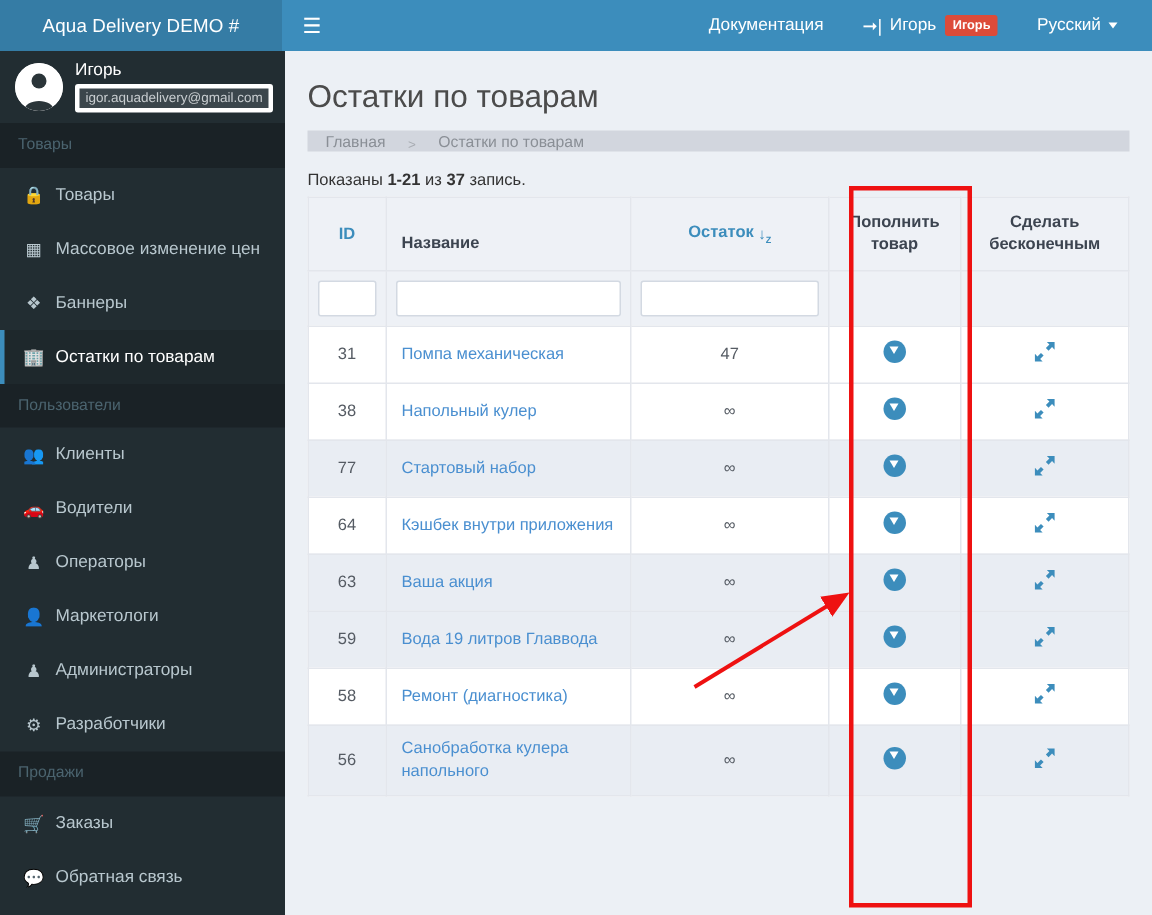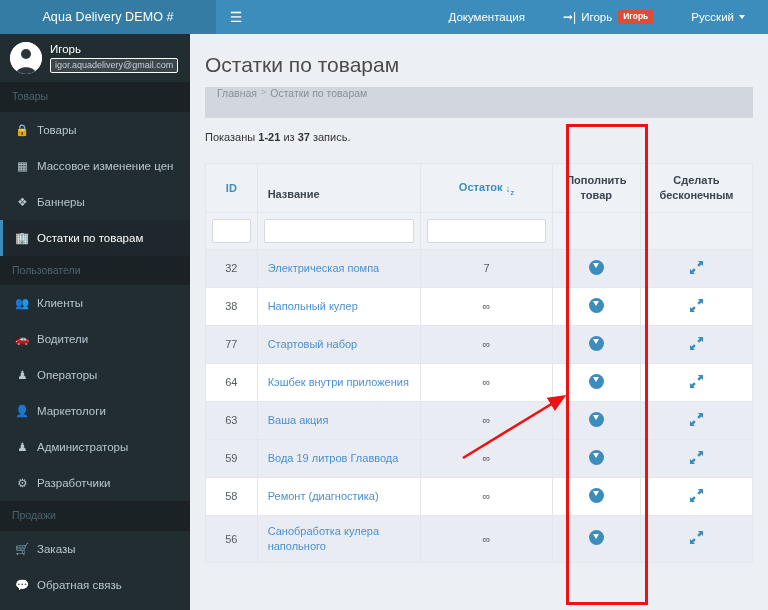--- a/index.html
+++ b/index.html
@@ -13,33 +13,33 @@
 
   
   .navbar {
     position: absolute; top: 0; left: 0;
     width: 768px; height: 34px;
     display: flex; align-items: stretch;
     background: #3c8dbc;
     z-index: 20;
   }
   .brand {
-    width: 216px; height: 34px;
+    width: 188px; height: 34px;
     background: #357ca5;
     display: flex; align-items: center; justify-content: center;
     color: #ffffff; font-size: 12.5px; letter-spacing: .1px;
     white-space: nowrap;
   }
   .nav-toggle {
     width: 40px; display: flex; align-items: center; justify-content: center;
     color: #ffffff; font-size: 14px;
   }
   .nav-spacer { flex: 1; }
   .nav-right {
-    display: flex; gap: 16px;
+    display: flex; gap: 4px;
     padding-right: 12px;
   }
   .nav-link {
     color: #ffffff; font-size: 11.5px; padding: 0 11px;
     display: flex; align-items: center; height: 34px; white-space: nowrap;
   }
   .logout-icon { margin-right: 5px; font-size: 12px; display:inline-block; }
   .badge-user {
     background: #dd4b39; color: #ffffff;
     font-size: 8.5px; font-weight: bold;
@@ -68,21 +68,21 @@
     width: 32px; height: 32px; border-radius: 50%;
     background: #ffffff; flex: none;
     display: flex; align-items: flex-end; justify-content: center;
     overflow: hidden;
   }
   .avatar svg { display: block; }
   .user-info { display: flex; flex-direction: column; gap: 2px; min-width: 0; }
   .user-name { color: #ffffff; font-size: 11.5px; line-height: 1.1; }
   .user-email {
     font-size: 9px; color: #c8cdd0;
-    background: #3b464c; border: 1px solid #ffffff;
+    background: #3b464c; border: 3px solid #ffffff;
     border-radius: 2px; padding: 1px 4px; line-height: 1.25;
     white-space: nowrap;
   }
   .menu-header {
     background: #1a2226; color: #4b646f;
     font-size: 10.5px; padding: 9px 12px; line-height: 1.1;
   }
   .menu-item {
     display: flex; align-items: center; gap: 7px;
     height: 36px; padding: 0 12px;
@@ -106,29 +106,29 @@
     width: 578px; height: 576px;
     background: #ecf0f5;
     padding: 10px 15px 0 15px;
     overflow: hidden;
   }
   .page-title {
     font-size: 21px; color: #4b4b4b; font-weight: normal;
     margin: 8px 0 10px 0; line-height: 1.2;
   }
   .breadcrumb {
-    background: #d2d6de; height: 31px;
-    display: flex; align-items: flex-start; gap: 4px;
+    background: #d2d6de; height: 14px;
+    display: flex; align-items: flex-end; gap: 15px;
     padding: 0 12px; font-size: 10.5px; color: #8a8f96;
     margin-bottom: 13px;
   }
   .breadcrumb .crumb-link { color: #8a8f96; }
   .breadcrumb .sep { color: #a7abb1; font-size: 9px; }
   .summary {
-    font-size: 11px; color: #333333; margin-bottom: 20px;
+    font-size: 11px; color: #333333; margin-bottom: 5px;
   }
   .summary b { font-weight: bold; }
 
   
   table.grid {
     width: 100%; border-collapse: collapse;
     table-layout: fixed; background: #ffffff;
     font-size: 11px;
   }
   table.grid th, table.grid td {
@@ -323,26 +323,26 @@
           <input type="text" value="" style="">
         </td>
         <td>
           <input type="text" value="" style="">
         </td>
         <td></td>
         <td></td>
       </tr>
     </thead>
     <tbody id="tbody">
-        <tr class="even">
-          <td class="c-id">32</td>
-          <td class="c-name">
-            <a href="#">Электрическая помпа</a>
-          </td>
-          <td class="c-stock">7</td>
+        <tr class="odd">
+          <td class="c-id">31</td>
+          <td class="c-name">
+            <a href="#">Помпа механическая</a>
+          </td>
+          <td class="c-stock">47</td>
           <td class="c-act"><span class="icon-refill"></span></td>
           <td class="c-act"><span class="icon-expand"><svg width="15" height="15" viewBox="0 0 16 16">
                 <path d="M15 1 L9.5 1 L11.3 2.8 L8.8 5.3 L10.7 7.2 L13.2 4.7 L15 6.5 Z" fill="#3c8dbc"></path>
                 <path d="M1 15 L6.5 15 L4.7 13.2 L7.2 10.7 L5.3 8.8 L2.8 11.3 L1 9.5 Z" fill="#3c8dbc"></path>
               </svg></span></td>
         </tr>
         <tr class="odd">
           <td class="c-id">38</td>
           <td class="c-name">
             <a href="#">Напольный кулер</a>

